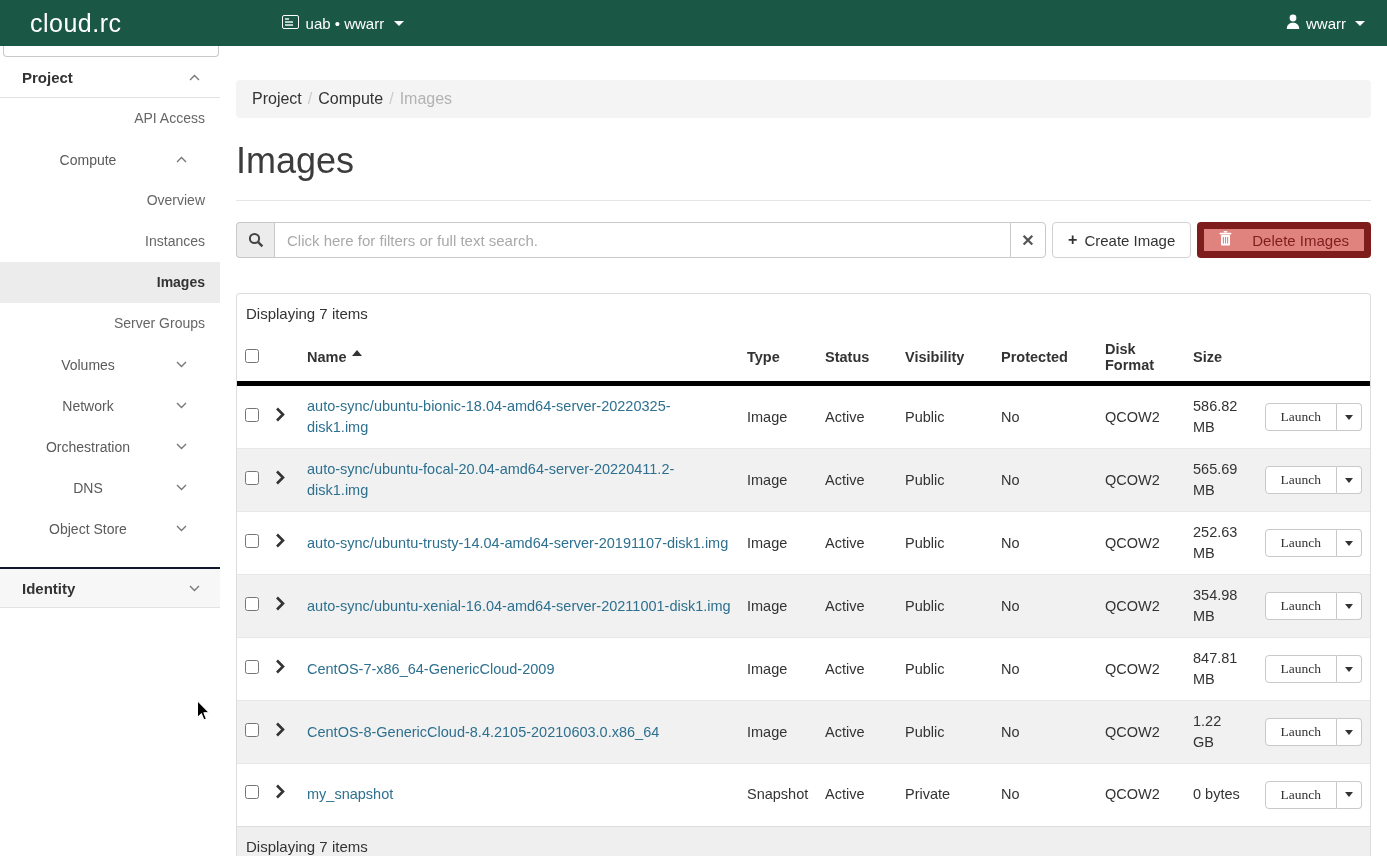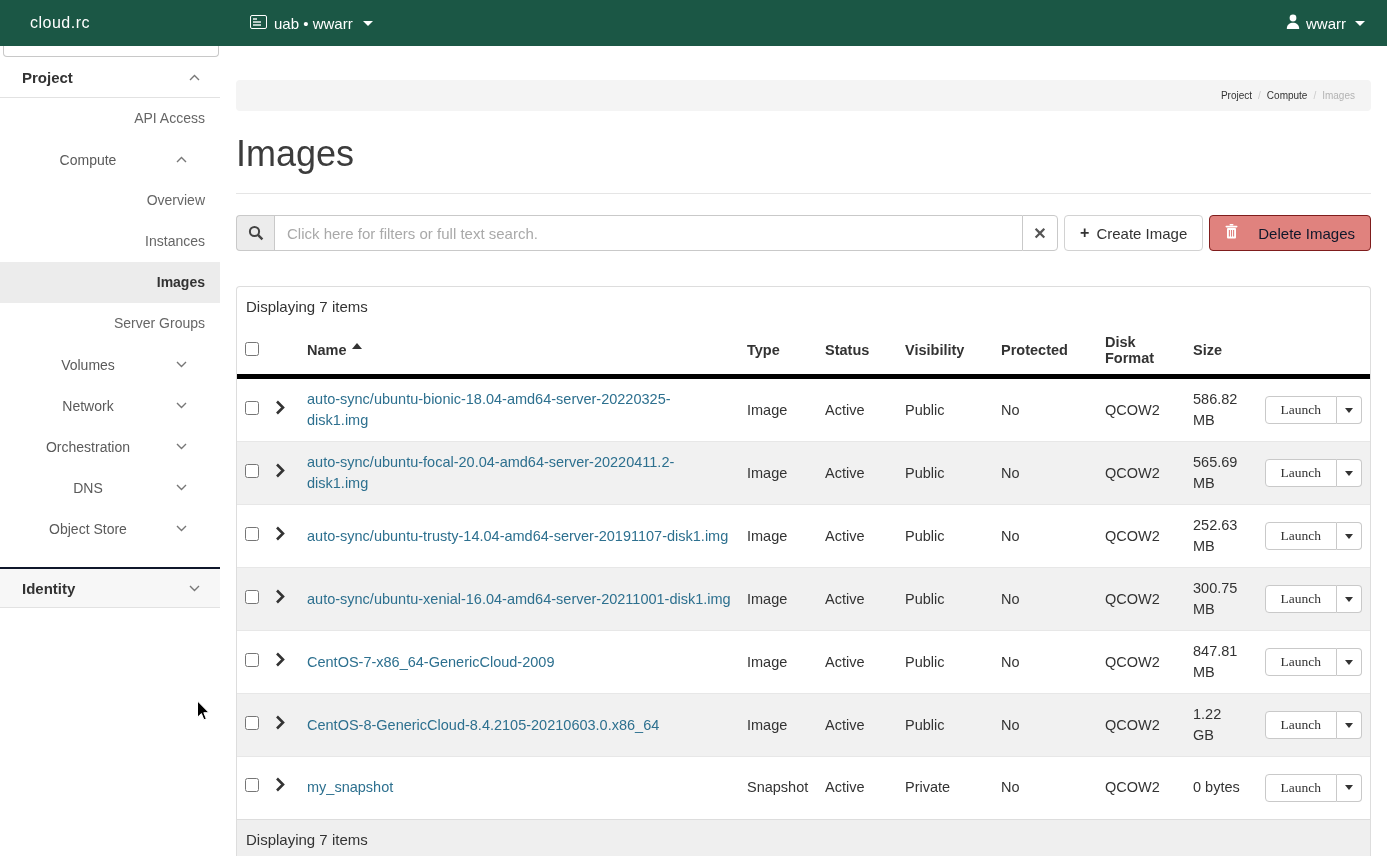--- a/index.html
+++ b/index.html
@@ -2,21 +2,21 @@
 <html><head>
 <meta charset="utf-8">
 <style>
   * { box-sizing: border-box; margin: 0; padding: 0; }
   html,body { width: 1387px; height: 856px; overflow: hidden; background: #fff;
     font-family: "Liberation Sans", sans-serif; color: #333; }
 
   
   .navbar { height: 46px; background: #1b5745; display: flex; align-items: center;
     color: #fff; position: relative; }
-  .brand { font-size: 16px; margin-left: 30px; letter-spacing: .5px; }
+  .brand { font-size: 25px; margin-left: 30px; letter-spacing: .5px; }
   .context-switch { margin-left: 160px; display: flex; align-items: center; gap: 7px;
     font-size: 15px; cursor: pointer; }
   .user-menu { position: absolute; right: 22px; display: flex; align-items: center; gap: 6px;
     font-size: 15px; cursor: pointer; }
   .caret-down-white { width: 0; height: 0; border-left: 5px solid transparent;
     border-right: 5px solid transparent; border-top: 5px solid #fff; margin-left: 3px; }
 
   
   .sidebar { position: absolute; top: 46px; left: 0; width: 220px; bottom: 0; background: #fff; }
   .side-stub { height: 11px; margin: 0 1px 0 3px; border: 1px solid #c8c8c8; border-top: none;
@@ -30,21 +30,21 @@
   .side-leaf.active { background: #ececec; color: #333; font-weight: bold; }
   .side-sub { position: relative; height: 41px; display: flex; align-items: center;
     cursor: pointer; font-size: 14px; color: #5a5a5a; }
   .side-sub .lbl { width: 176px; text-align: center; }
   .side-sub .chev, .side-header .chev { flex: none; }
   .chev svg { display: block; }
 
   
   .content { position: absolute; left: 236px; top: 46px; right: 16px; }
   .breadcrumb { margin-top: 34px; background: #f4f4f4; border-radius: 4px;
-    padding: 10px 16px; font-size: 10px; color: #333; text-align: right; }
+    padding: 10px 16px; font-size: 16px; color: #333; }
   .breadcrumb .sep { color: #cccccc; margin: 0 6px; }
   .breadcrumb .crumb { color: #333; text-decoration: none; cursor: pointer; }
   .breadcrumb .current { color: #b3b3b3; }
   h1.page-title { font-size: 36px; font-weight: 400; color: #3c3c3c; margin: 22px 0 0 0; }
   hr.title-rule { border: none; border-top: 1px solid #e5e5e5; margin: 18px 0 0 0; }
 
   
   .filter-row { margin-top: 21px; display: flex; align-items: stretch; gap: 6px; height: 36px; }
   .search-group { flex: 1; display: flex; }
   .search-addon { width: 38px; background: #ececec; border: 1px solid #c9c9c9;
@@ -53,21 +53,21 @@
   .search-input { flex: 1; border: 1px solid #c9c9c9; border-right: none; padding: 0 12px;
     font-size: 15px; font-family: inherit; color: #15803d; outline: none; }
   .search-input::placeholder { color: #a9a9a9; }
   .search-clear { width: 36px; background: #fff; border: 1px solid #c9c9c9;
     border-radius: 0 4px 4px 0; display: flex; align-items: center; justify-content: center;
     font-size: 16px; font-weight: bold; color: #555; cursor: pointer; }
   .btn { display: inline-flex; align-items: center; gap: 7px; border-radius: 4px;
     font-size: 15px; padding: 0 15px; cursor: pointer; font-family: inherit; }
   .btn-default { background: #fff; border: 1px solid #d2d2d2; color: #333; }
   .btn-default .plus { font-weight: bold; font-size: 16px; }
-  .btn-danger { background: #e0827e; border: 1px solid #7f1d1d; color: #0f172a; gap: 20px; }
+  .btn-danger { background: #e0827e; border: 7px solid #7f1d1d; color: #7f1d1d; gap: 20px; }
 
   
   .panel { margin-top: 35px; border: 1px solid #ddd; border-radius: 4px 4px 0 0;
     border-bottom: none; overflow: hidden; }
   .panel-caption { padding: 11px 9px; font-size: 15px; color: #333; }
   table.images { width: 100%; border-collapse: collapse; font-size: 14.5px; }
   table.images th { text-align: left; font-weight: bold; padding: 8px 8px;
     vertical-align: middle; border-bottom: 5px solid #000000; cursor: pointer; }
   table.images td { padding: 10px 8px; vertical-align: middle; line-height: 21px;
     border-top: 1px solid #e7e7e7; height: 62px; }
@@ -337,21 +337,21 @@
           <td><input type="checkbox" class="row-check" style=""></td>
           <td><span class="expand-toggle"><svg width="10" height="15" viewBox="0 0 10 15">
                   <path d="M2 1.5 L8 7.5 L2 13.5" fill="none" stroke="#333" stroke-width="2.6"></path>
                 </svg></span></td>
           <td><a class="img-link">auto-sync/ubuntu-xenial-16.04-amd64-server-20211001-disk1.img</a></td>
           <td>Image</td>
           <td>Active</td>
           <td>Public</td>
           <td>No</td>
           <td>QCOW2</td>
-          <td>300.75 MB</td>
+          <td>354.98 MB</td>
           <td>
               <span class="launch-group">
                 <button class="launch-btn">Launch</button>
                 <span class="launch-caret-btn">
                   <span class="tri"></span>
                 </span>
               </span>
             </td>
         </tr>
         <tr>

